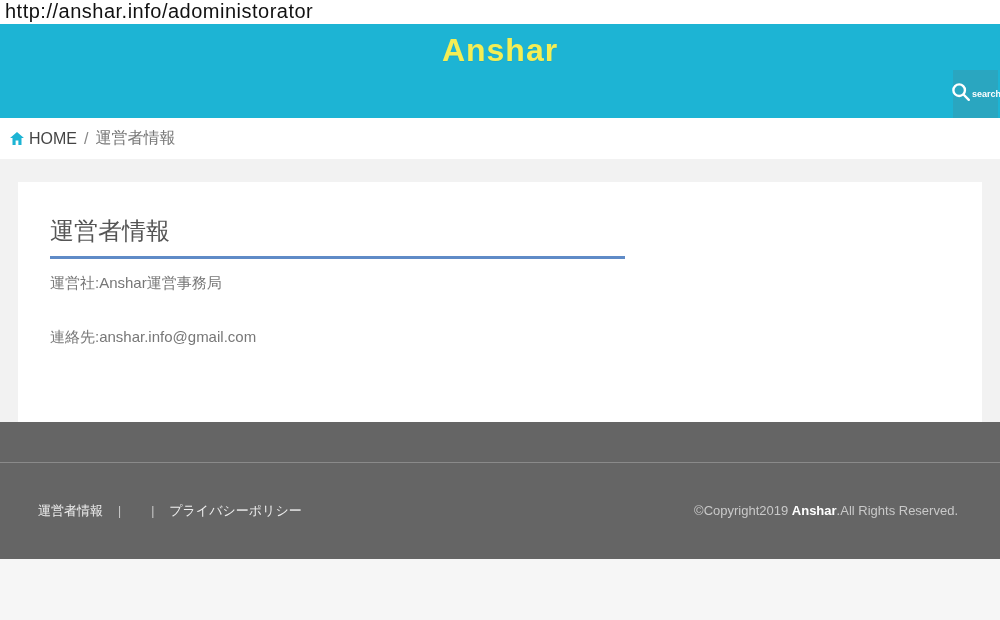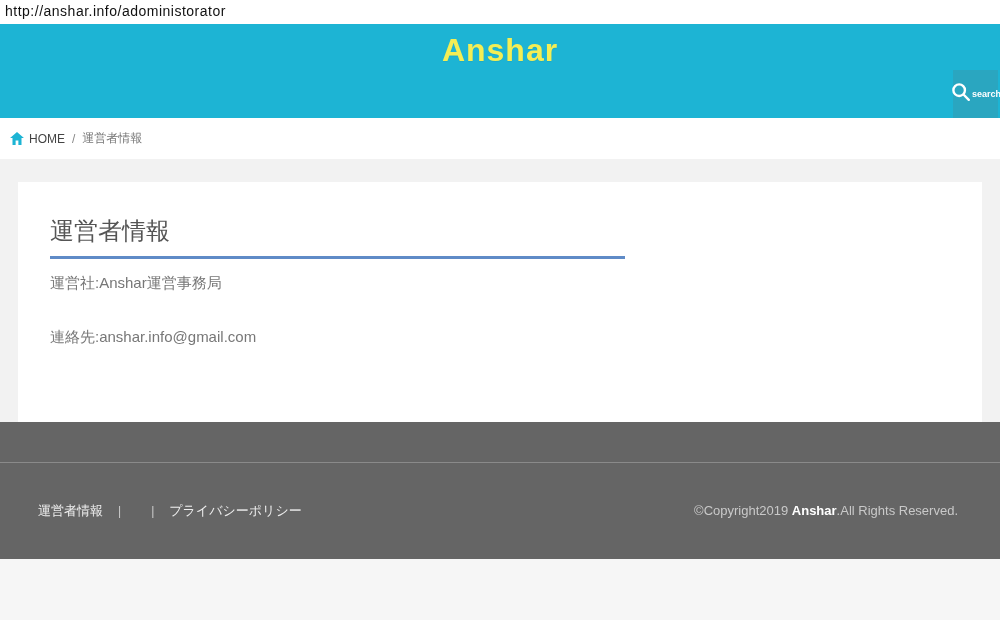--- a/index.html
+++ b/index.html
@@ -7,21 +7,21 @@
   body {
     font-family: "Liberation Sans", "DejaVu Sans", sans-serif;
     background:#ffffff;
     width:1000px;
   }
   .page { width:1000px; height:620px; overflow:hidden; background:#ffffff; }
 
   
   .url-strip {
     height:24px; background:#ffffff;
-    font-size:14px; color:#111;
+    font-size:20px; color:#111;
     padding-left:5px; line-height:22px;
     letter-spacing:0.5px;
     white-space:nowrap;
   }
 
   
   .site-header {
     position:relative;
     height:94px;
     background:#1db4d4;
@@ -50,21 +50,21 @@
   .search-btn .search-label {
     color:#ffffff; font-size:9px; font-weight:bold;
     margin-top:1px; line-height:10px;
   }
 
   
   .breadcrumb {
     height:41px; background:#ffffff;
     display:flex; align-items:center;
     padding-left:10px;
-    font-size:12px; color:#555;
+    font-size:16px; color:#555;
   }
   .breadcrumb .home-icon { margin-right:5px; display:inline-flex; }
   .breadcrumb .crumb-home { color:#444; }
   .breadcrumb .crumb-sep { color:#888; margin:0 7px; }
   .breadcrumb .crumb-current { color:#777; }
 
   
   .main-bg {
     background:#f2f2f2;
     padding:23px 18px 0 18px;

